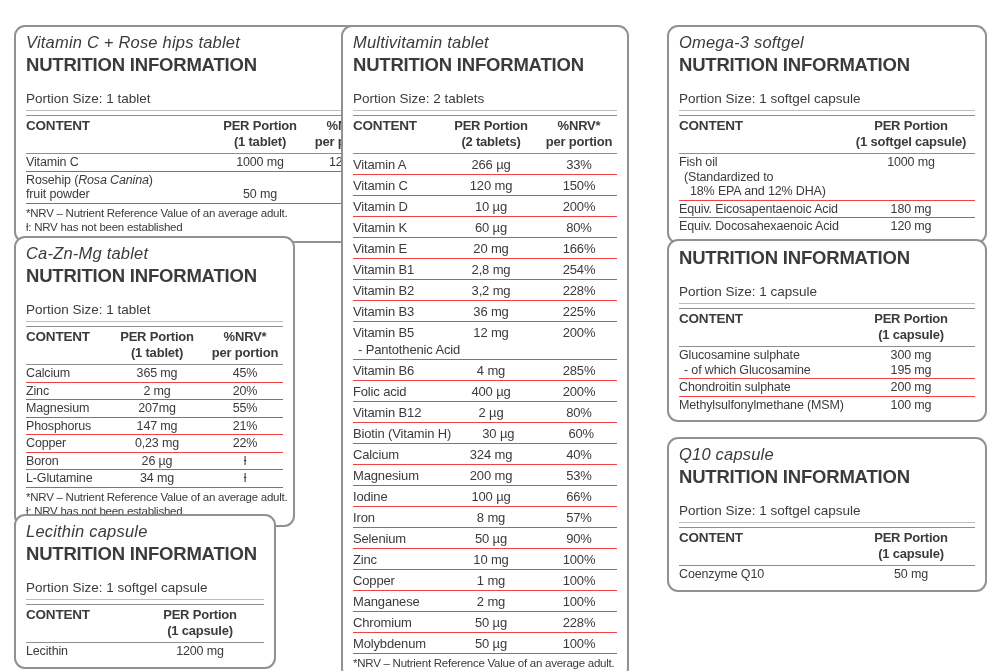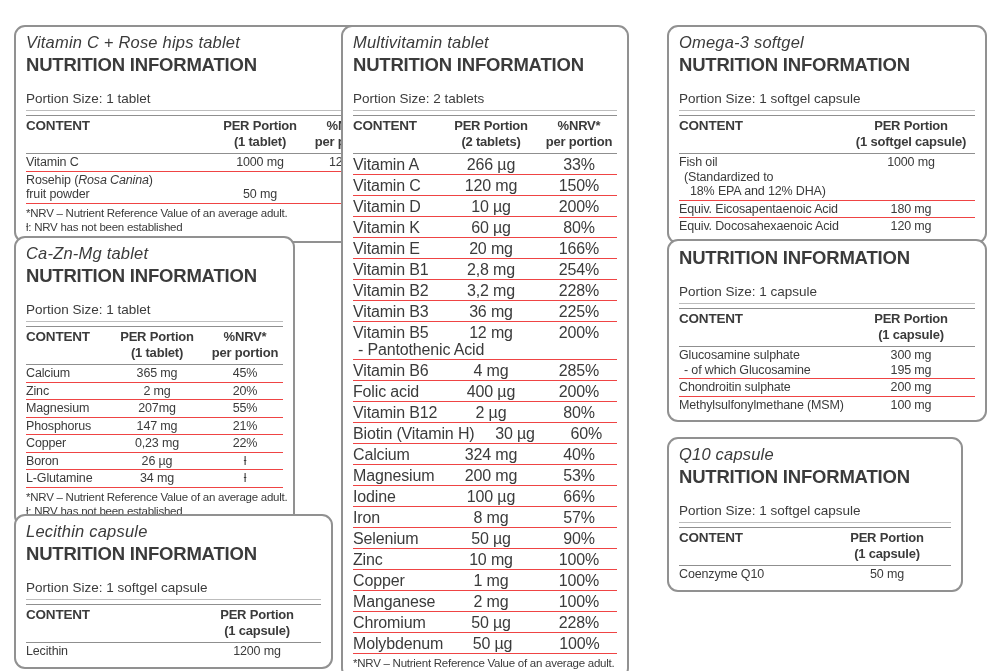--- a/index.html
+++ b/index.html
@@ -12,21 +12,21 @@
   .portion{font-size:13.5px;line-height:19px;margin-top:13px}
   .dbl{height:6px;border-top:1px solid #bdbdbd;border-bottom:1px solid #8f8f8f;margin-top:2px}
   .thead{display:flex;align-items:flex-start;border-bottom:1px solid #8f8f8f;padding:2px 0 3px;font-weight:bold;font-size:13px;line-height:16px;letter-spacing:-.2px}
   .two span{display:block;text-align:center}
   .hn{flex:1;font-size:13.5px}
   .cv,.hv{width:100px;text-align:center}
   .cp,.hp{width:76px;text-align:center}
   .cv2,.hv2{width:128px;text-align:center}
   .row,.line{display:flex}
   .row,.rowblock{font-size:12.5px;line-height:14.5px;padding:1px 0;border-bottom:1px solid #ef4444;letter-spacing:-.15px}
-  .multi .row,.multi .rowblock{font-size:16px;line-height:17px;padding:1.5px 0}
+  .multi .row,.multi .rowblock{font-size:13px;line-height:17px;padding:1.5px 0}
   .cn{flex:1;white-space:nowrap}
   .sub{padding-left:5px}
   .sub2{padding-left:11px}
   .noline{border-bottom:none}
   .fnote{font-size:11.5px;line-height:14px;letter-spacing:-.25px;padding-top:2px;white-space:nowrap}
 </style>
 </head>
 <body>
 
 <div class="sheet">
@@ -114,21 +114,21 @@
       </div>
     <div class="row">
         <span class="cn">L-Glutamine</span>
         <span class="cv">34 mg</span>
         <span class="cp">ƚ</span>
       </div>
     <div class="fnote">*NRV – Nutrient Reference Value of an average adult.</div>
     <div class="fnote" style="padding-top:0">ƚ: NRV has not been established</div>
   </div>
 
-  <div class="panel" style="left:14px;top:514px;width:319px">
+  <div class="panel" style="left:14px;top:514px;width:262px">
     <div class="title">Lecithin capsule</div>
     <div class="nihead">NUTRITION INFORMATION</div>
     <div class="portion">Portion Size: 1 softgel capsule</div>
     <div class="dbl"></div>
     <div class="thead">
       <span class="hn">CONTENT</span>
       <span class="hv2 two">
           <span>PER Portion</span>
           <span>(1 capsule)</span>
         </span>
@@ -336,21 +336,21 @@
     <div class="row">
         <span class="cn">Chondroitin sulphate</span>
         <span class="cv2">200 mg</span>
       </div>
     <div class="row noline">
         <span class="cn">Methylsulfonylmethane (MSM)</span>
         <span class="cv2">100 mg</span>
       </div>
   </div>
 
-  <div class="panel" style="left:667px;top:437px;width:296px">
+  <div class="panel" style="left:667px;top:437px;width:320px">
     <div class="title">Q10 capsule</div>
     <div class="nihead">NUTRITION INFORMATION</div>
     <div class="portion">Portion Size: 1 softgel capsule</div>
     <div class="dbl"></div>
     <div class="thead">
       <span class="hn">CONTENT</span>
       <span class="hv2 two">
           <span>PER Portion</span>
           <span>(1 capsule)</span>
         </span>

